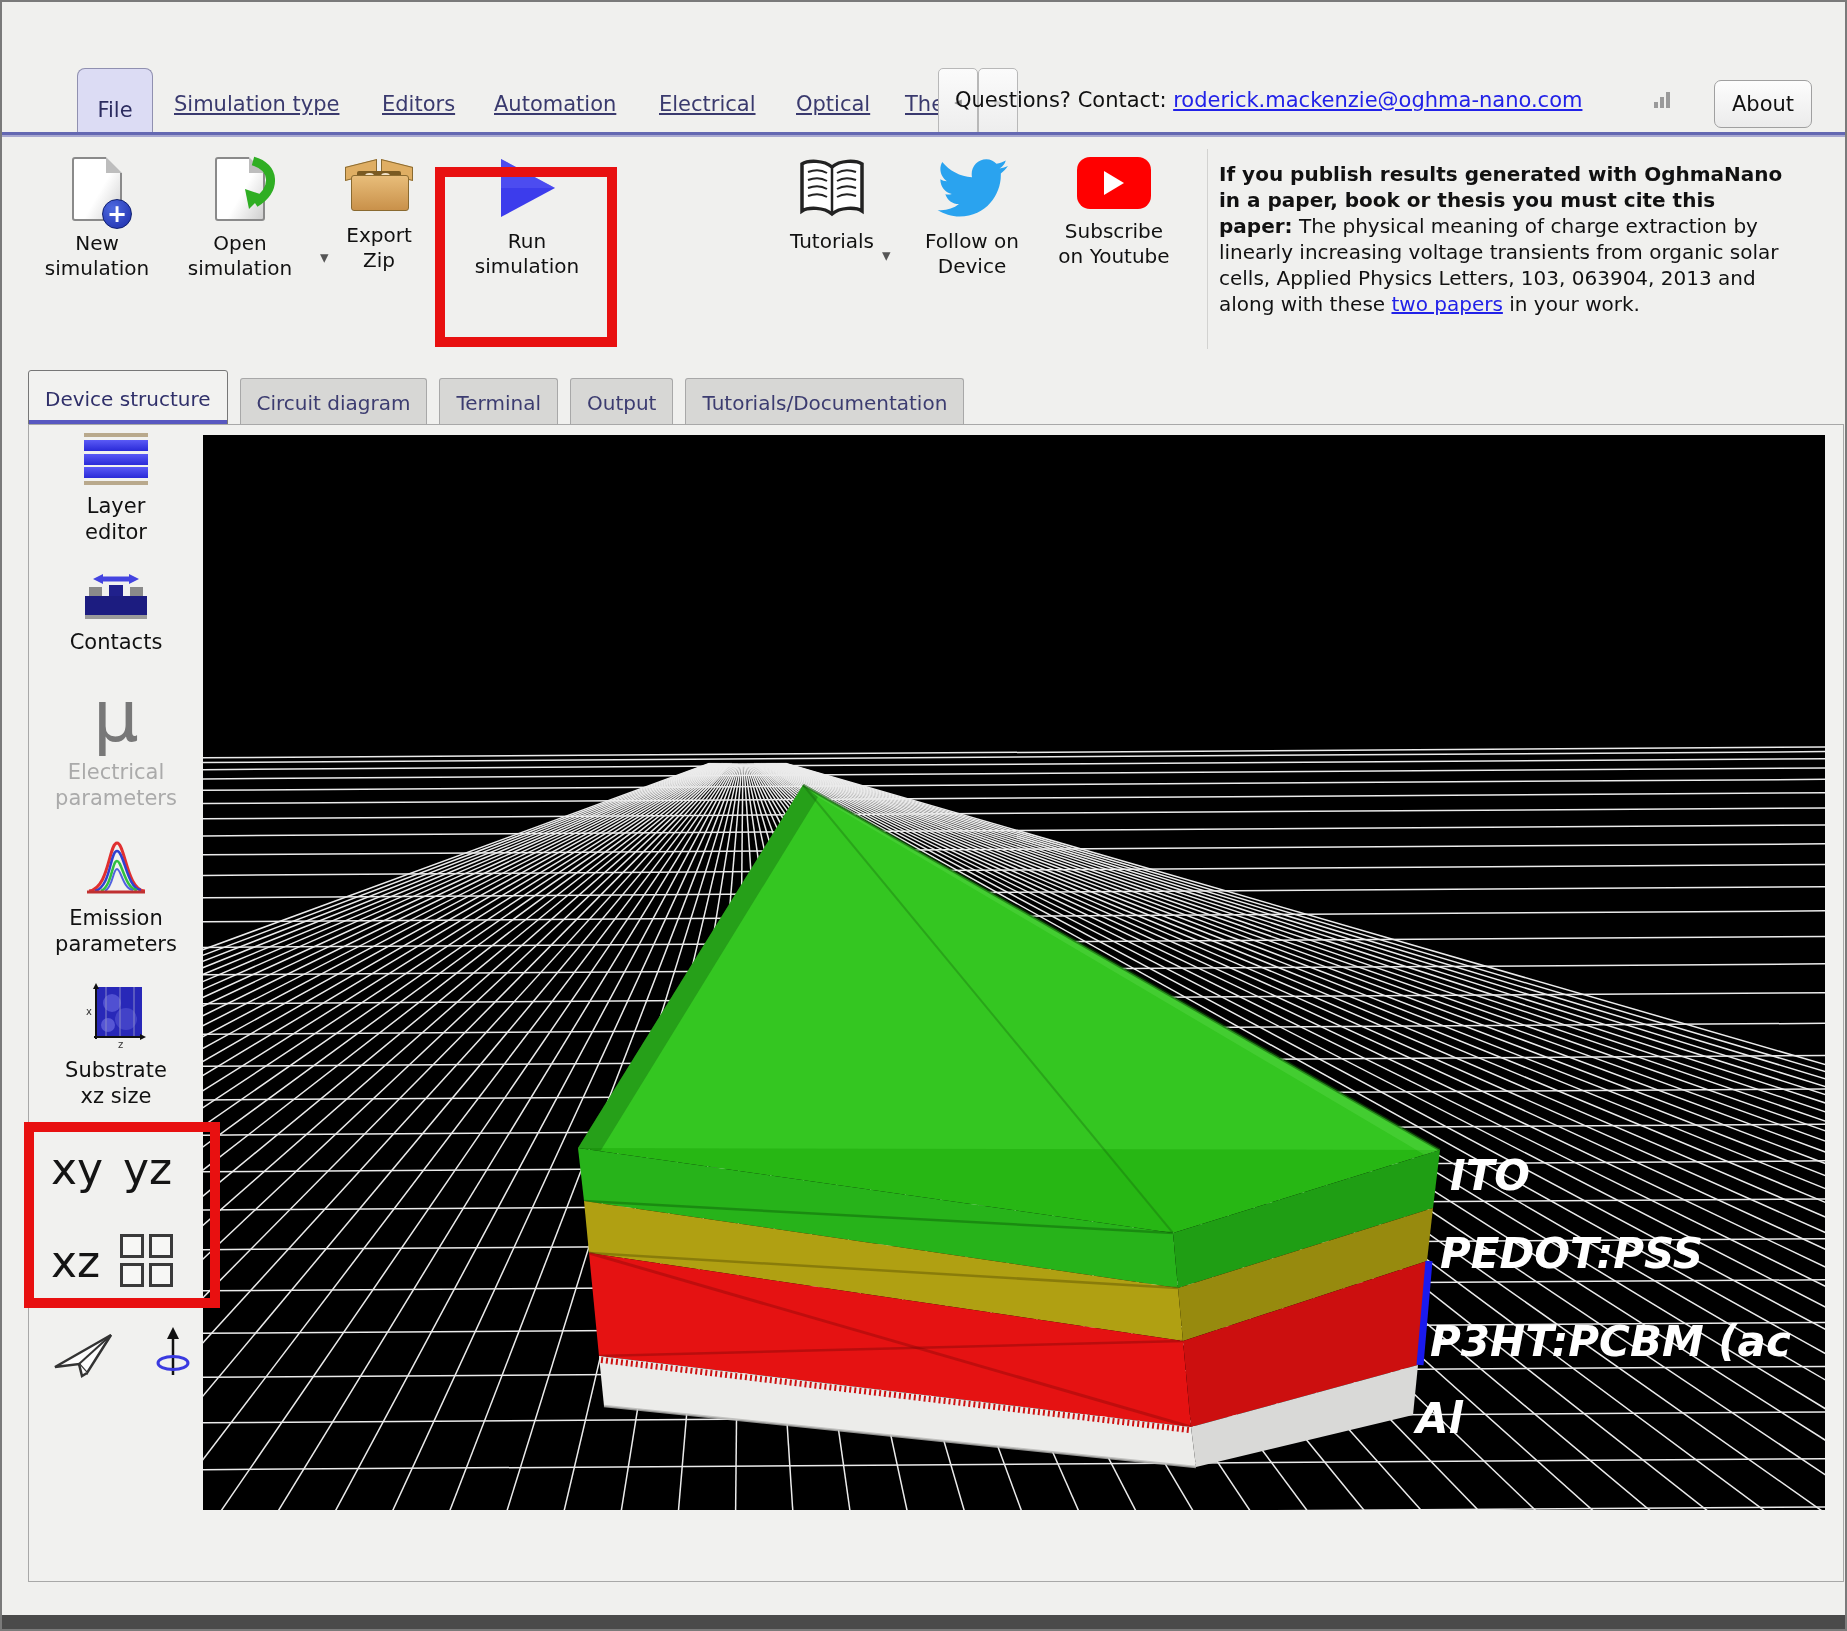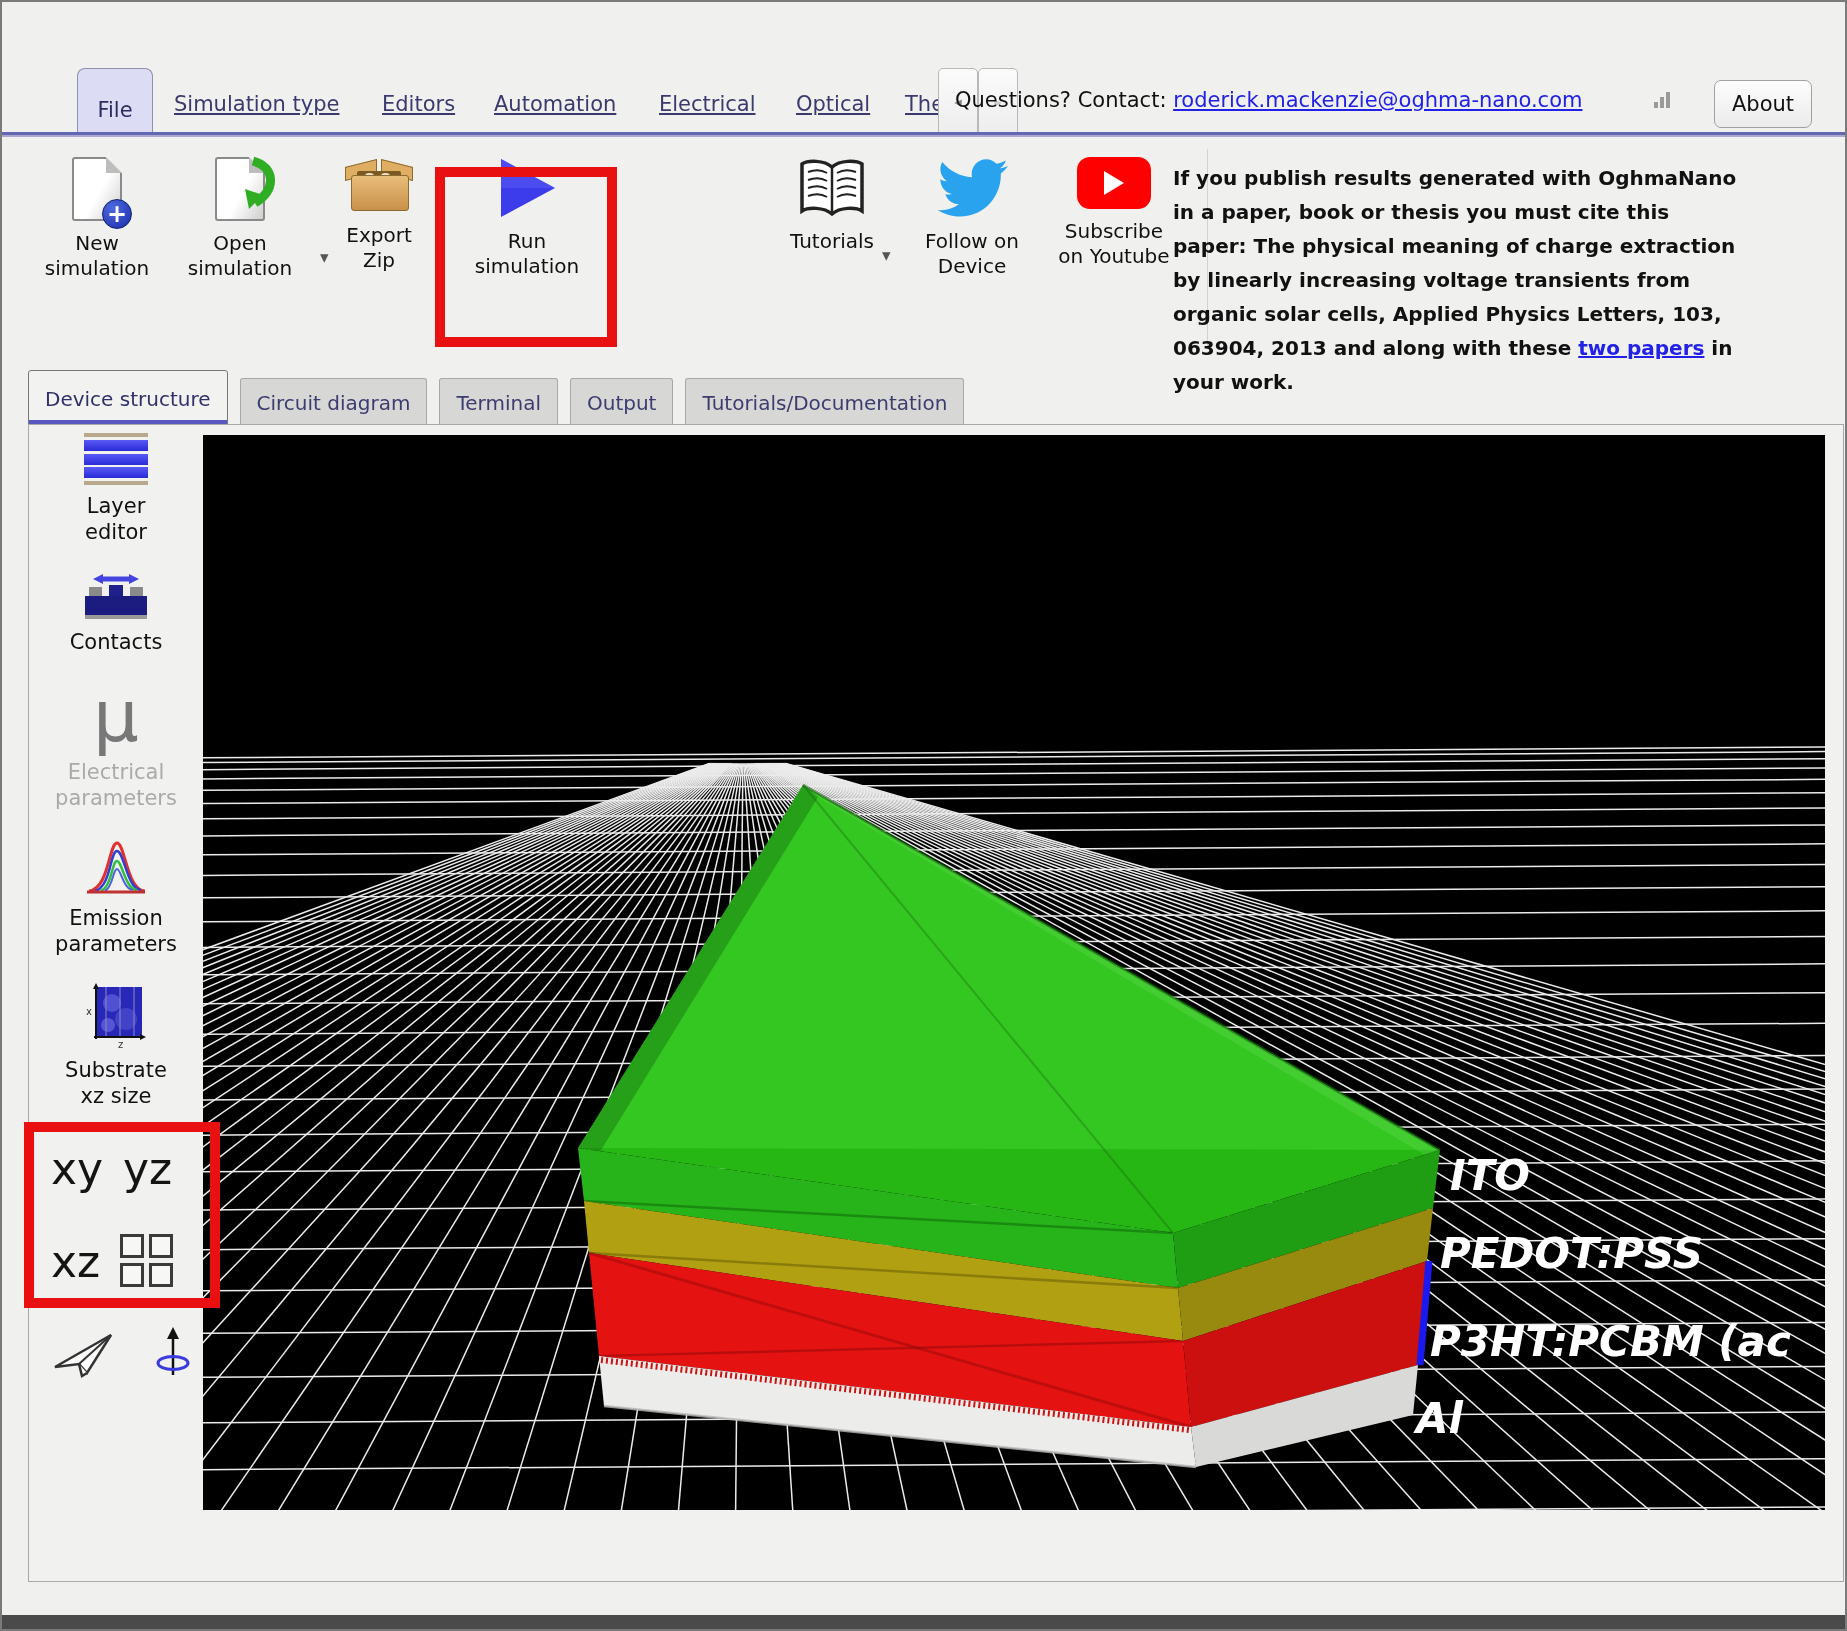--- a/index.html
+++ b/index.html
@@ -50,21 +50,21 @@
   .box-icon{position:relative;width:68px;height:56px;}
   .box-body{position:absolute;left:6px;top:18px;width:56px;height:34px;border-radius:3px;
     background:linear-gradient(#e8bd7a,#c9914a);border:1px solid #8a6a30;}
   .box-slot{position:absolute;left:12px;top:14px;width:44px;height:10px;background:#7a5a22;border-radius:2px;}
   .box-flap-l{position:absolute;left:0;top:6px;width:30px;height:12px;background:#dfae63;border:1px solid #8a6a30;transform:skewY(-14deg);}
   .box-flap-r{position:absolute;right:0;top:6px;width:30px;height:12px;background:#dfae63;border:1px solid #8a6a30;transform:skewY(14deg);}
   .dot{position:absolute;width:9px;height:6px;border-radius:50%;background:#f3e3c8;top:16px;}
   .yt-icon{width:74px;height:52px;background:#f00;border-radius:13px;display:flex;align-items:center;justify-content:center;}
   .yt-icon i{width:0;height:0;border-left:20px solid #fff;border-top:12px solid transparent;border-bottom:12px solid transparent;}
   .anno{position:absolute;border:10px solid #e81010;box-sizing:border-box;pointer-events:none;}
-  .cite{position:absolute;left:1171px;top:24px;width:566px;font-size:20px;line-height:34px;color:#111;font-weight:bold;}
+  .cite{position:absolute;left:1217px;top:24px;width:566px;font-size:20px;line-height:26px;color:#111;}
   .cite a{color:#2121e8;}
   
   .tabs{position:absolute;left:26px;top:368px;display:flex;align-items:flex-end;gap:12px;}
   .tab{height:48px;background:#d7d7d5;border:1px solid #a8a8a8;border-bottom:none;border-radius:3px 3px 0 0;
     display:flex;align-items:center;padding:0 16px;font-size:20px;color:#3c3c70;}
   .tab.active{height:55px;background:#f2f2f0;border:1px solid #777;
     box-shadow:inset 0 -6px 0 #5858c0;color:#30306a;}
   
   .pane{position:absolute;left:26px;top:422px;width:1816px;height:1158px;background:#f1f1ef;
     border:1px solid #a8a8a8;box-sizing:border-box;}

